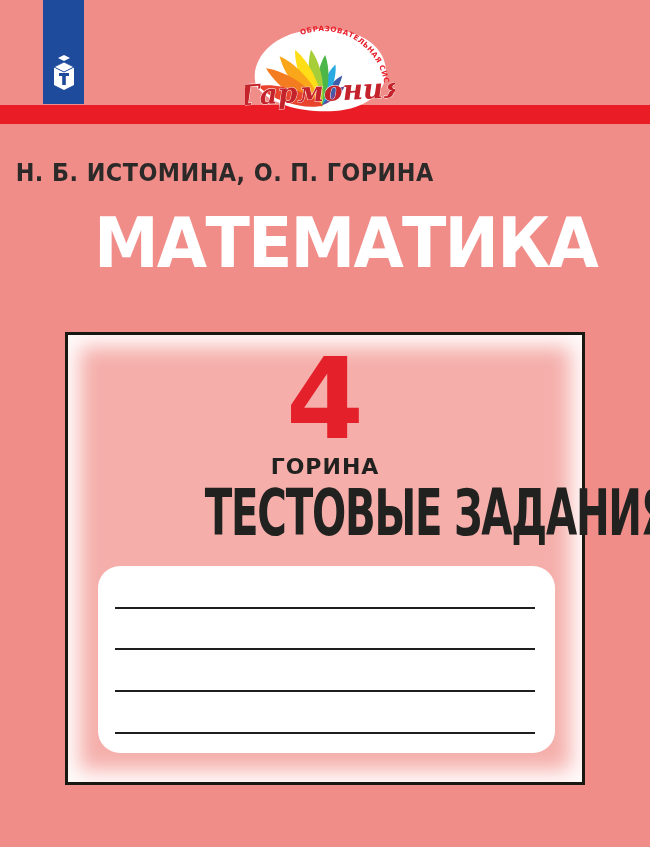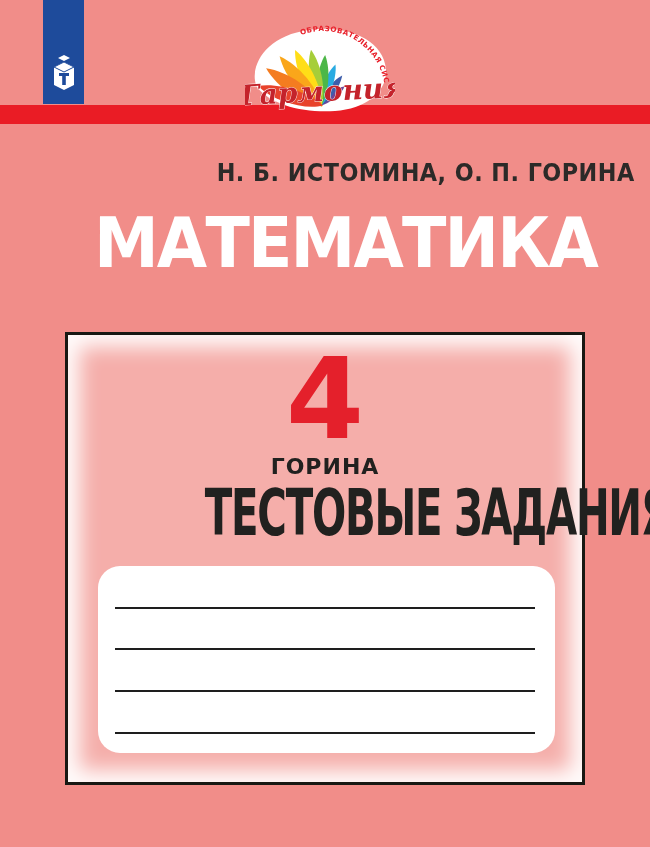--- a/index.html
+++ b/index.html
@@ -9,21 +9,21 @@
     font-family:"DejaVu Sans","Liberation Sans",sans-serif;
   }
   .red-band{position:absolute;left:0;top:105px;width:650px;height:19px;background:#EA1C25;}
   .blue-banner{
     position:absolute;left:43px;top:0;width:41px;height:104px;background:#1E4B9B;
     display:flex;align-items:flex-end;justify-content:center;
   }
   .blue-banner svg{display:block;margin-bottom:9px;}
   .harmony{position:absolute;left:245px;top:25px;width:150px;height:90px;}
   .authors{
-    position:absolute;left:0;top:159px;width:650px;text-align:right;
+    position:absolute;left:0;top:159px;width:650px;text-align:left;
     font-size:24px;font-weight:bold;color:#2C2A28;white-space:nowrap;
   }
   .authors span{display:inline-block;transform:scaleX(.93);letter-spacing:.5px;}
   .title{
     position:absolute;left:0;top:207px;width:650px;text-align:center;
     font-size:70px;font-weight:bold;color:#FFFFFF;white-space:nowrap;line-height:1.05;margin-left:20px;
   }
   .title span{display:inline-block;transform:scaleX(.93);letter-spacing:-2px;}
   .panel{
     position:absolute;left:65px;top:332px;width:514px;height:447px;

